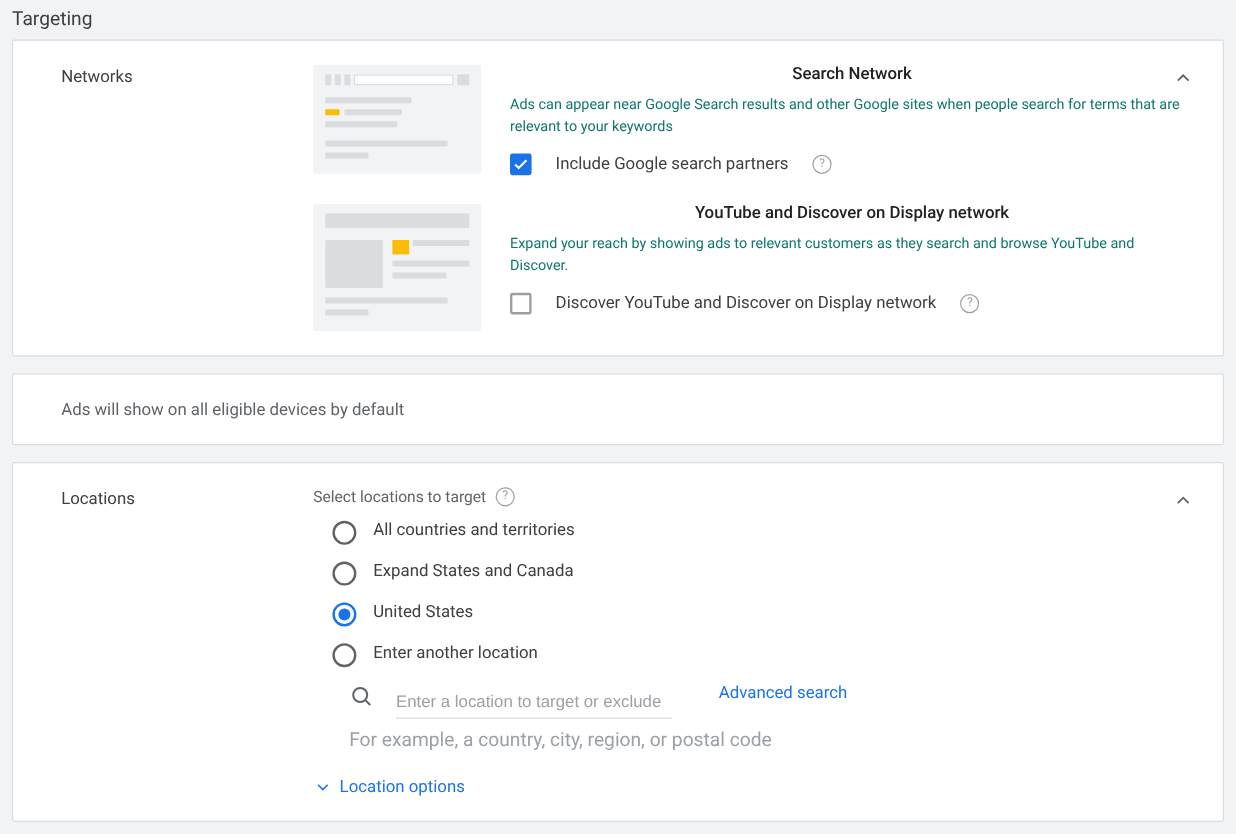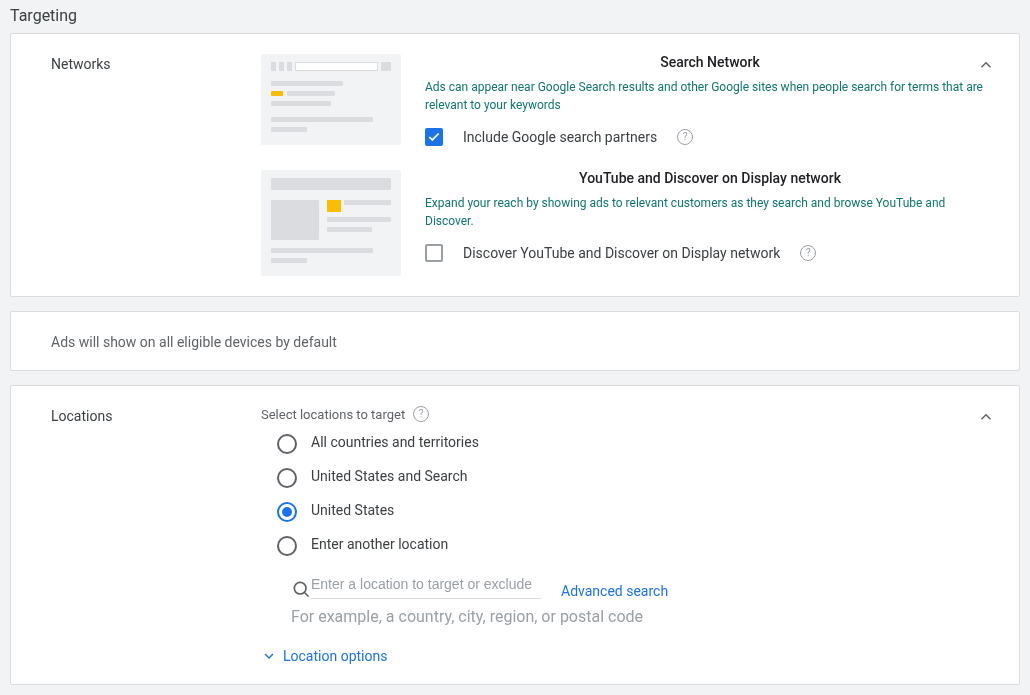--- a/index.html
+++ b/index.html
@@ -126,24 +126,24 @@
       flex-shrink: 0;
       display:flex; align-items:center; justify-content:center;
     }
     .radio.selected { border-color: #1a73e8; }
     .radio.selected::after {
       content: ''; width: 10px; height: 10px; background: #1a73e8; border-radius: 50%;
     }
     .radio-label { color:#3c4043; font-size:14px; }
     .search-row {
       display: flex;
-      align-items: flex-end;
+      align-items: flex-start;
       margin-left: 30px;
       margin-top: 12px;
-      gap: 0;
+      gap: 19px;
     }
     .search-icon { color:#5f6368; width:20px; height:20px; }
     .loc-input {
       border: none;
       border-bottom: 1px solid #dadce0;
       padding: 6px 0;
       font-size: 14px;
       width: 230px;
       outline: none;
       color:#3c4043;
@@ -258,21 +258,21 @@
       <div class="loc-header">
         <span>Select locations to target</span>
         <span class="help-icon">?</span>
       </div>
       <div class="radio-row">
         <div class="radio"></div>
         <span class="radio-label">All countries and territories</span>
       </div>
       <div class="radio-row">
         <div class="radio"></div>
-        <span class="radio-label">United States and Search</span>
+        <span class="radio-label">Expand States and Canada</span>
       </div>
       <div class="radio-row">
         <div class="radio selected"></div>
         <span class="radio-label">United States</span>
       </div>
       <div class="radio-row">
         <div class="radio"></div>
         <span class="radio-label">Enter another location</span>
       </div>
       <div class="search-row">

